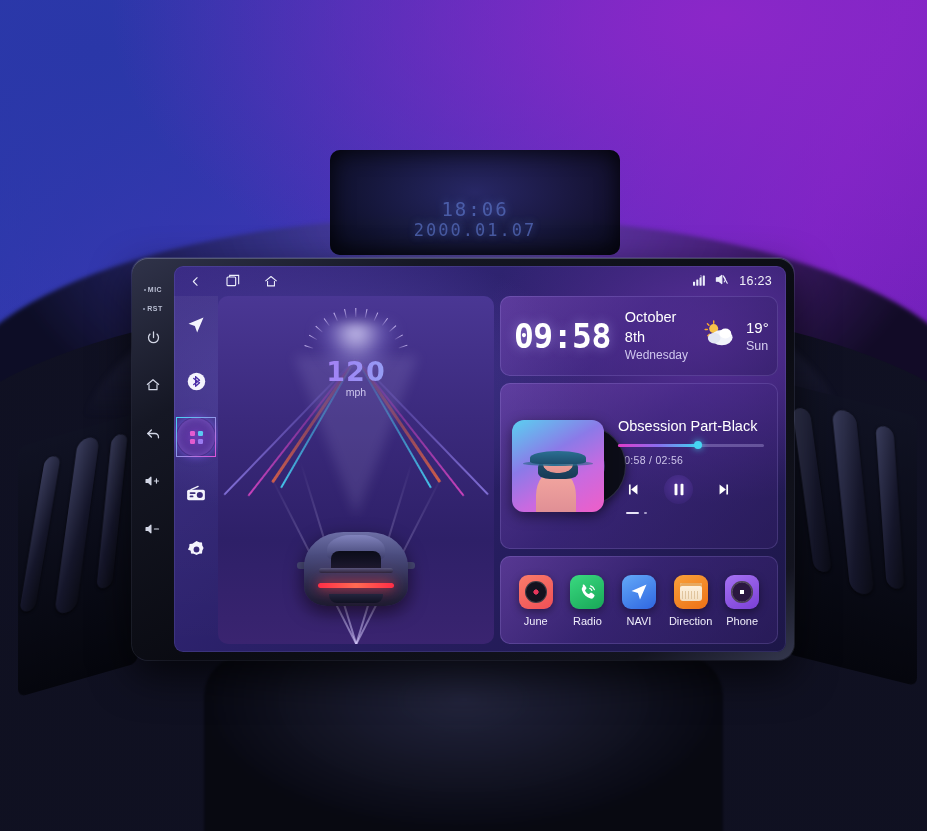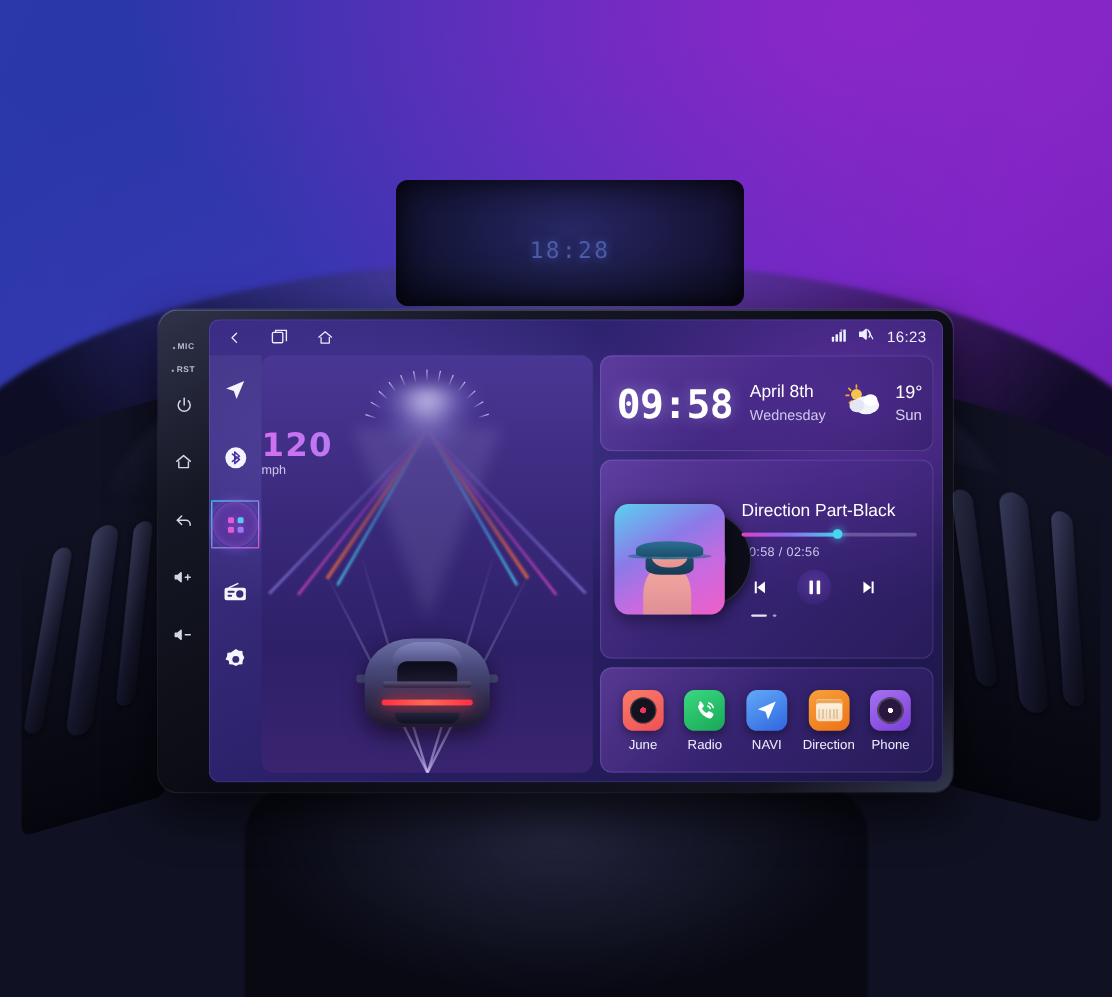--- a/index.html
+++ b/index.html
@@ -136,21 +136,21 @@
   .rail-item.active .grid-dots { position:relative; z-index:2; }
   .grid-dots { display:grid; grid-template-columns:repeat(2,5px); grid-template-rows:repeat(2,5px); gap:3px; }
   .grid-dots i { display:block; width:5px; height:5px; border-radius:1.3px; }
 
   
   .drive-panel {
     position:absolute; left:44px; top:30px; width:276px; bottom:8px;
     border-radius:10px; overflow:hidden;
     background:linear-gradient(180deg,#4a3794 0%, #3b2a7d 35%, #2e2068 70%, #3a2470 100%);
   }
-  .speedo { position:absolute; top:12px; left:0; right:0; z-index:4; }
+  .speedo { position:absolute; top:12px; left:0; right:0; text-align:center; z-index:4; }
   .speedo-arc {
     position:relative; width:108px; height:54px; margin:0 auto -6px;
   }
   .speedo-arc i {
     position:absolute; left:50%; top:0; width:1.4px; height:9px;
     background:linear-gradient(180deg,#cdbef5,rgba(200,180,250,.15));
     transform-origin:50% 54px;
   }
   .speed-val {
     font-size:27px; font-weight:bold; letter-spacing:1px;
@@ -351,21 +351,22 @@
 </head>
 <body>
 
 <div class="scene">
   <div class="bg-gradient"></div>
   <div class="windshield"></div>
   <div class="dash-body"></div>
   <div class="dash-hood"></div>
 
   <div class="cluster">
-    <div class="cluster-text cluster-time">18:28</div>
+    <div class="cluster-text cluster-time">18:06</div>
+    <div class="cluster-text cluster-date">2000.01.07</div>
   </div>
 
   <div class="vent left">
     <div class="vent-fin" style="left:14px;top:18px;width:16px;height:150px;transform:rotate(10deg);"></div>
     <div class="vent-fin" style="left:48px;top:10px;width:22px;height:170px;transform:rotate(8deg);"></div>
     <div class="vent-fin" style="left:86px;top:16px;width:16px;height:150px;transform:rotate(6deg);"></div>
   </div>
   <div class="vent right">
     <div class="vent-fin" style="left:16px;top:20px;width:18px;height:160px;transform:rotate(-8deg);"></div>
     <div class="vent-fin" style="left:54px;top:12px;width:24px;height:180px;transform:rotate(-6deg);"></div>
@@ -543,21 +544,21 @@
         <div class="speed-val">120</div>
         <div class="speed-unit">mph</div>
       </div>
     </div>
 
     <div class="right-col">
 
       <div class="card clock-card">
         <div class="big-clock">09:58</div>
         <div class="date-wrap">
-          <div class="date-main">April 8th</div>
+          <div class="date-main">October 8th</div>
           <div class="date-sub">Wednesday</div>
         </div>
         <div class="weather">
           <span>
             <svg width="36" height="30" viewBox="0 0 40 32">
               <circle cx="13" cy="10" r="5" fill="#f7c34a"></circle>
               <g stroke="#f7a72e" stroke-width="1.6" stroke-linecap="round">
                 <path d="M13 1.5v2.5M6 4.5l1.7 1.8M3.5 11h2.4M6.5 18l1.7-1.7"></path>
               </g>
               <ellipse cx="22" cy="20" rx="12" ry="8.5" fill="#f2f4fb"></ellipse>
@@ -581,21 +582,21 @@
               <div class="art-neck"></div>
               <div class="art-hair"></div>
               <div class="art-head"></div>
               <div class="art-brim"></div>
               <div class="art-hat"></div>
             </div>
           </div>
         </div>
 
         <div class="player-info">
-          <div class="track-title">Direction Part-Black</div>
+          <div class="track-title">Obsession Part-Black</div>
 
           <div class="progress">
             <div class="progress-fill" id="pf" style="width: 55%;"></div>
             <div class="progress-knob" id="pk" style="left: 55%;"></div>
           </div>
 
           <div class="time-row">00:58 / 02:56</div>
 
           <div class="controls">
             <span class="ctrl">

